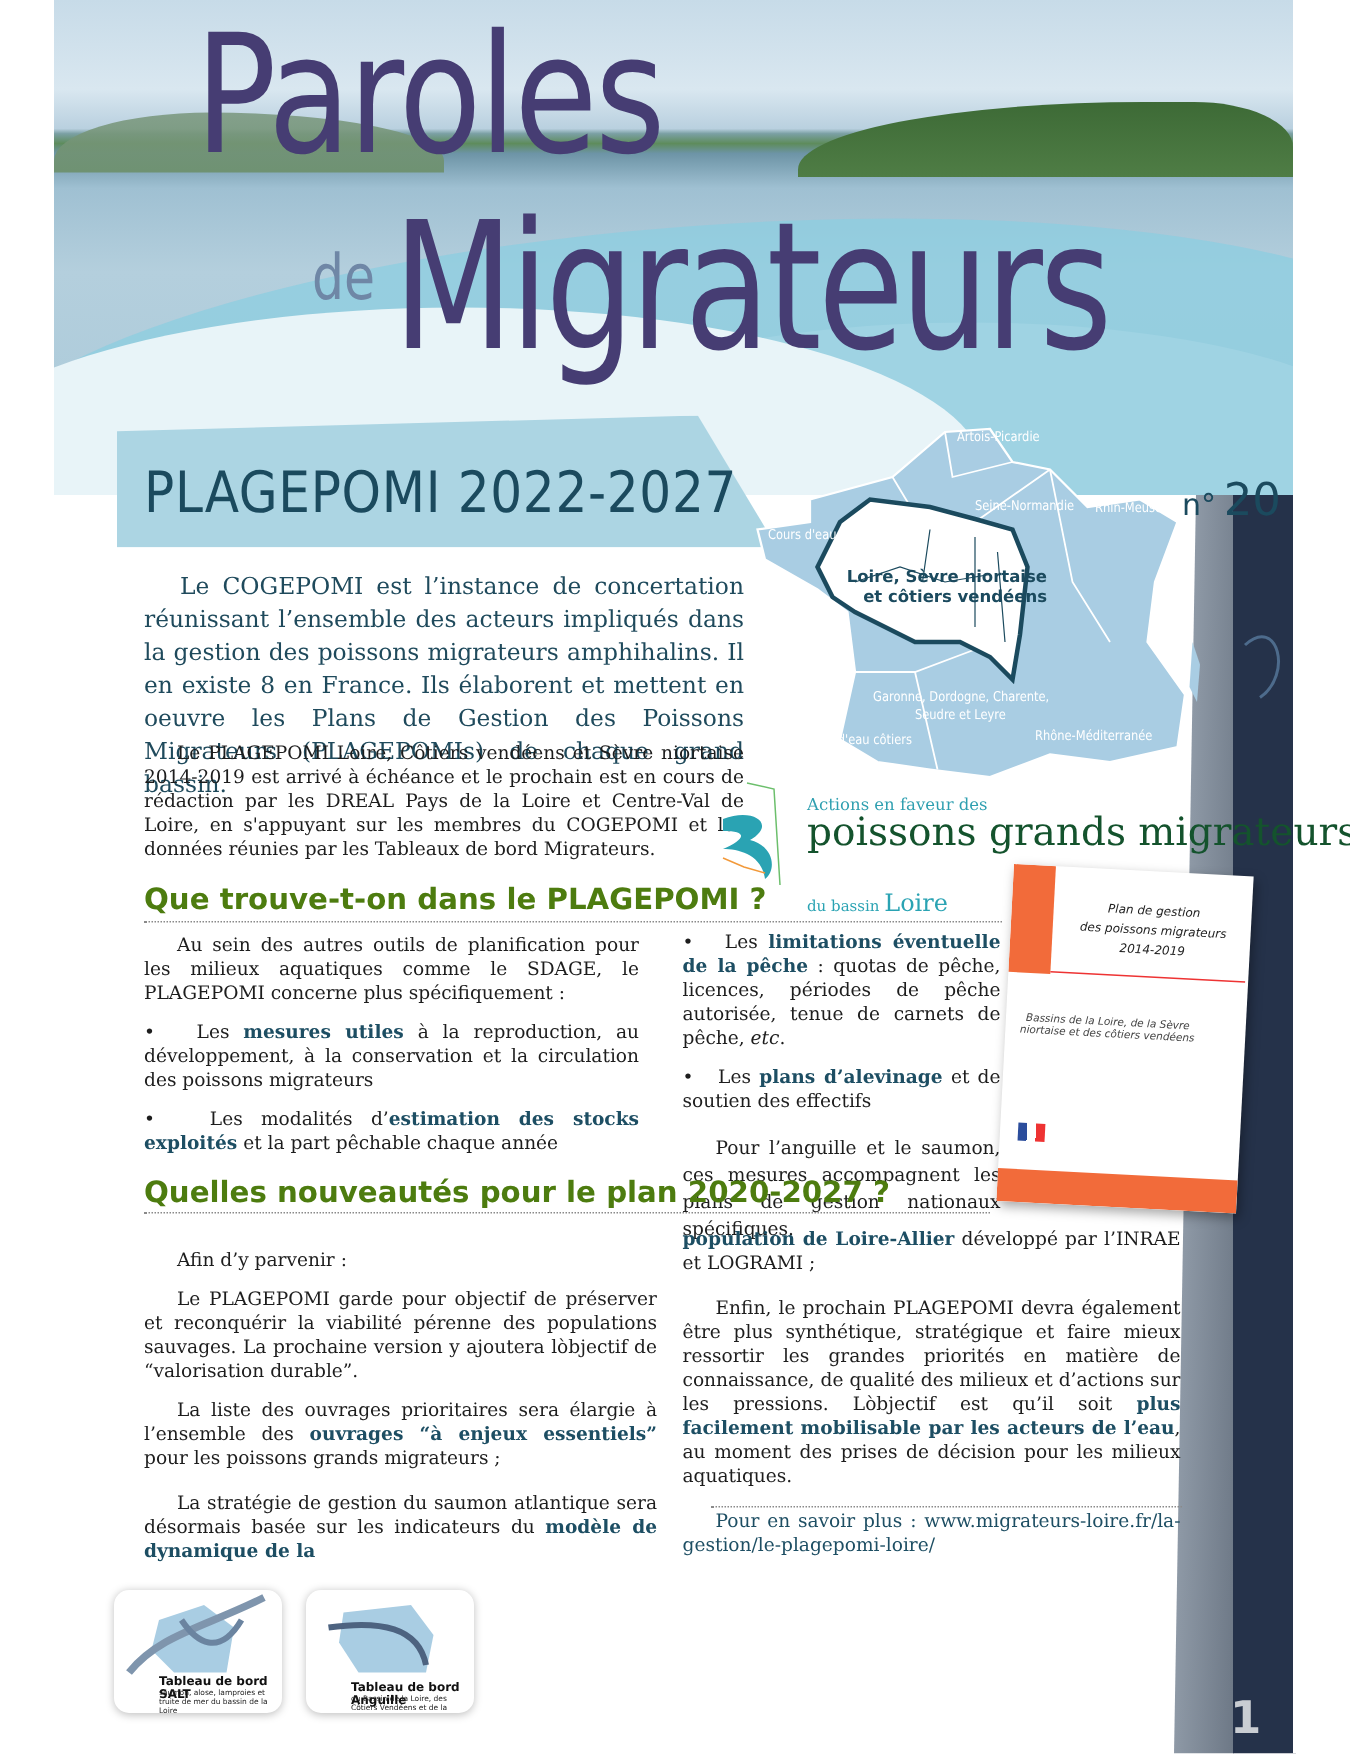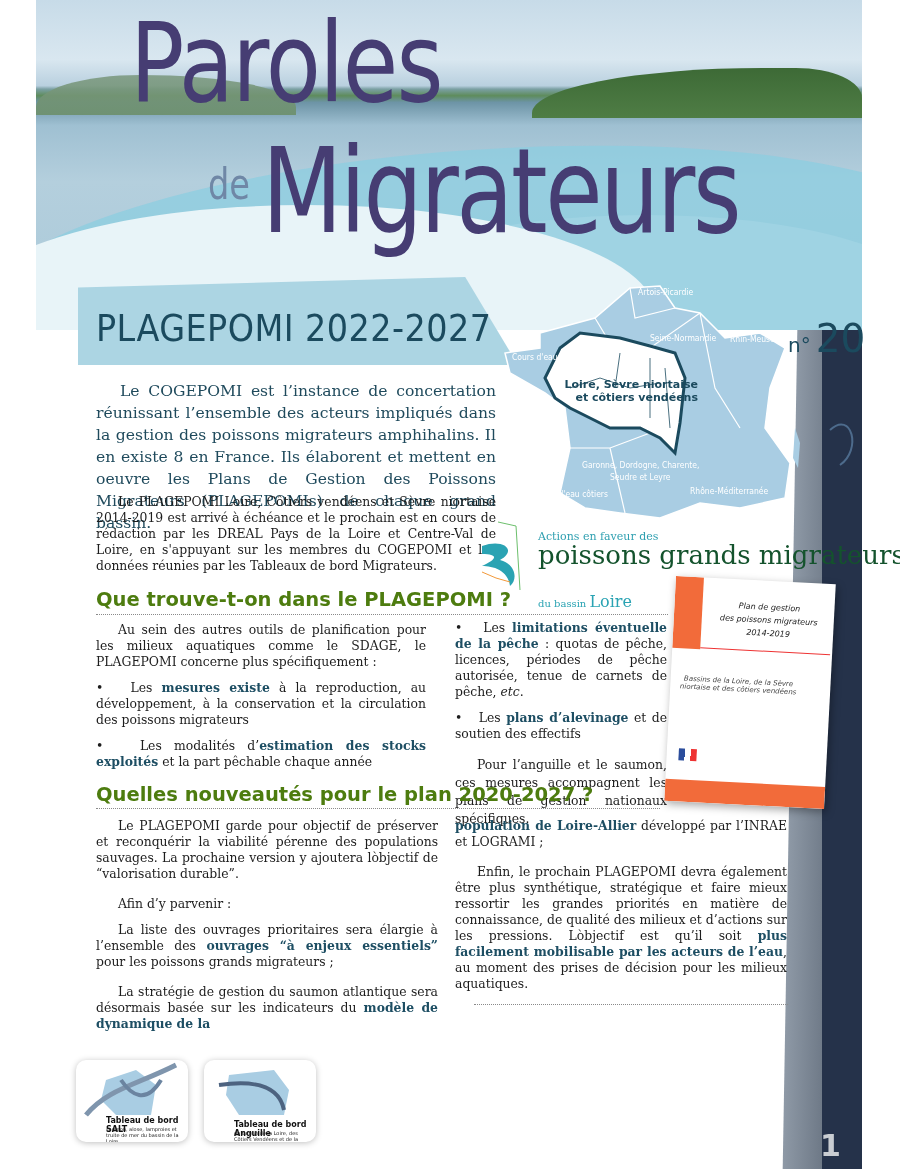--- a/index.html
+++ b/index.html
@@ -19,21 +19,21 @@
   
   .strip-grey{left:790px;top:330px;width:40px;height:839px;background:linear-gradient(90deg,#8e99a6,#6d7886);transform:skewX(-1deg);}
   .strip-dark{left:822px;top:330px;width:42px;height:839px;background:#25324a;}
   .white-right{left:862px;top:0;width:38px;height:1169px;background:#fff;}
   .white-left{left:0;top:0;width:36px;height:1169px;background:#fff;}
   
   .band{left:78px;top:277px;width:440px;height:88px;background:#acd5e3;clip-path:polygon(0 12%,88% 0,100% 100%,0 100%);}
   .band-title{left:96px;top:306px;font-family:"DejaVu Sans",sans-serif;font-size:38px;color:#1b4a5e;transform:scaleX(.88);transform-origin:left top;letter-spacing:.5px;}
   .issue{left:788px;top:316px;font-family:"DejaVu Sans",sans-serif;color:#1b4a5e;}
   .issue .n{font-size:20px;}
-  .issue .num{font-size:39px;}
+  .issue .num{font-size:30px;}
   
   .map{left:500px;top:278px;width:300px;height:240px;}
   .map-label{font-family:"DejaVu Sans",sans-serif;font-size:9px;color:#fff;white-space:nowrap;transform:scaleX(.85);transform-origin:left top;}
   .loire-label{font-family:"DejaVu Sans",sans-serif;font-size:11px;font-weight:bold;color:#1b4a5e;text-align:right;line-height:13px;}
   
   .lead{left:96px;top:380px;width:400px;font-size:15.6px;line-height:22px;color:#1f4a5c;text-align:justify;}
   .lead p{margin:0;text-indent:24px;}
   .body{font-size:12.4px;line-height:16px;text-align:justify;color:#1d1d1d;}
   .body p{margin:0 0 10px 0;}
   .indent{text-indent:22px;}
@@ -129,21 +129,21 @@
 <div class="abs logo-loire">
   <span>du bassin</span>
   <b>Loire</b>
 </div>
 
 <div class="abs h2" style="left:96px;top:588px">Que trouve-t-on dans le PLAGEPOMI ?</div>
 <div class="abs dots" style="left:96px;top:614px;width:572px"></div>
 
 <div class="abs body" style="left:96px;top:622px;width:330px">
   <p class="indent">Au sein des autres outils de planification pour les milieux aquatiques comme le SDAGE, le PLAGEPOMI concerne plus spécifiquement :</p>
-  <p>•&nbsp;&nbsp;&nbsp;<span>Les </span><span class="hl">mesures existe</span><span> à la reproduction, au développement, à la conservation et la circulation des poissons migrateurs</span></p>
+  <p>•&nbsp;&nbsp;&nbsp;<span>Les </span><span class="hl">mesures utiles</span><span> à la reproduction, au développement, à la conservation et la circulation des poissons migrateurs</span></p>
   <p>•&nbsp;&nbsp;&nbsp;<span>Les modalités d’</span><span class="hl">estimation des stocks exploités</span><span> et la part pêchable chaque année</span></p>
 </div>
 
 <div class="abs body" style="left:455px;top:620px;width:212px">
   <p>•&nbsp;&nbsp;&nbsp;<span>Les </span><span class="hl">limitations éventuelle de la pêche</span><span> : quotas de pêche, licences, périodes de pêche autorisée, tenue de carnets de pêche, </span><i>etc</i><span>.</span></p>
   <p>•&nbsp;&nbsp;&nbsp;<span>Les </span><span class="hl">plans d’alevinage</span><span> et de soutien des effectifs</span></p>
   <p class="indent" style="margin-top:14px;line-height:18px">Pour l’anguille et le saumon, ces mesures accompagnent les plans de gestion nationaux spécifiques.</p>
 </div>
 
 <div class="abs cover">
@@ -156,29 +156,30 @@
   </div>
   <div class="abs cover-sub" style="left:8px;top:98px;width:120px">Bassins de la Loire, de la Sèvre niortaise et des côtiers vendéens</div>
   <div class="abs" style="left:12px;top:172px;width:18px;height:12px;background:linear-gradient(90deg,#2b4d9c 33%,#fff 33% 66%,#e33 66%)"></div>
   <div class="abs cover-bottom"></div>
 </div>
 
 <div class="abs h2" style="left:96px;top:783px">Quelles nouveautés pour le plan 2020-2027 ?</div>
 <div class="abs dots" style="left:96px;top:808px;width:564px"></div>
 
 <div class="abs body" style="left:96px;top:818px;width:342px">
+  <p class="indent" style="margin-top:14px">Afin d’y parvenir :</p>
   <p class="indent">Le PLAGEPOMI garde pour objectif de préserver et reconquérir la viabilité pérenne des populations sauvages. La prochaine version y ajoutera lòbjectif de “valorisation durable”.</p>
-  <p class="indent" style="margin-top:14px">Afin d’y parvenir :</p>
   <p class="indent" style="margin-top:6px"><span>La liste des ouvrages prioritaires sera élargie à l’ensemble des </span><span class="hl">ouvrages “à enjeux essentiels”</span><span> pour les poissons grands migrateurs ;</span></p>
   <p class="indent" style="margin-top:14px"><span>La stratégie de gestion du saumon atlantique sera désormais basée sur les indicateurs du </span><span class="hl">modèle de dynamique de la</span></p>
 </div>
 
 <div class="abs body" style="left:455px;top:818px;width:332px">
   <p><span class="hl">population de Loire-Allier</span><span> développé par l’INRAE et LOGRAMI ;</span></p>
   <p class="indent" style="margin-top:14px"><span>Enfin, le prochain PLAGEPOMI devra également être plus synthétique, stratégique et faire mieux ressortir les grandes priorités en matière de connaissance, de qualité des milieux et d’actions sur les pressions. Lòbjectif est qu’il soit </span><span class="hl">plus facilement mobilisable par les acteurs de l’eau</span><span>, au moment des prises de décision pour les milieux aquatiques.</span></p>
+  <p class="indent hl" style="margin-top:14px;font-weight:normal;color:#1d4e63">Pour en savoir plus : www.migrateurs-loire.fr/la-gestion/le-plagepomi-loire/</p>
 </div>
 <div class="abs dots" style="left:474px;top:1004px;width:314px"></div>
 
 <div class="abs tab-logo" style="left:76px;top:1060px">
   <svg width="112" height="60">
     <path d="M30 20 L60 10 L80 25 L75 55 L40 55 L25 40 Z" fill="#a9cde3"></path>
     <path d="M10 55 C 30 30, 60 25, 100 5" stroke="#7f95ad" stroke-width="5" fill="none"></path>
     <path d="M45 20 C 55 35, 70 45, 85 20" stroke="#6b84a0" stroke-width="4" fill="none"></path>
   </svg>
   <div class="abs tab-caption" style="left:30px;top:56px">Tableau de bord SALT</div>

